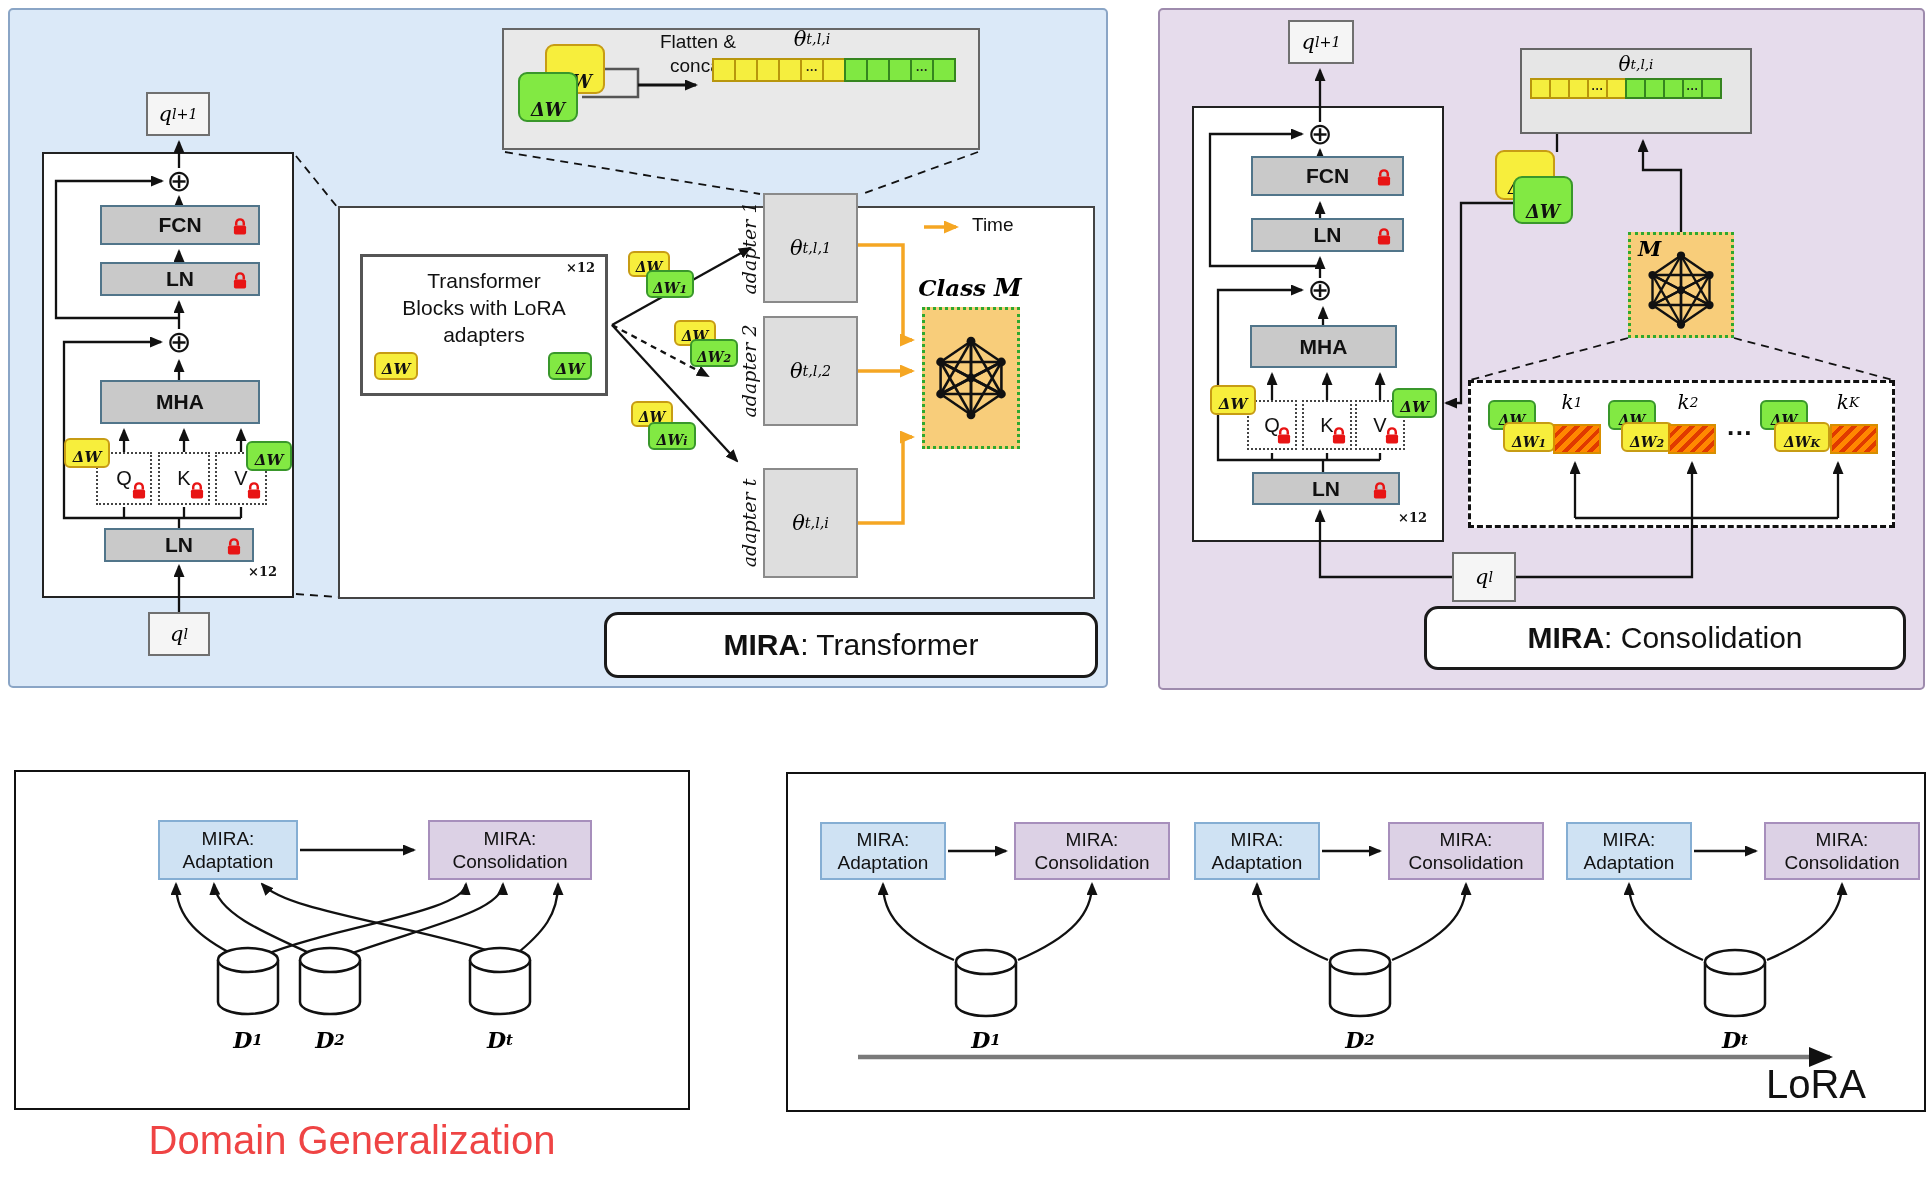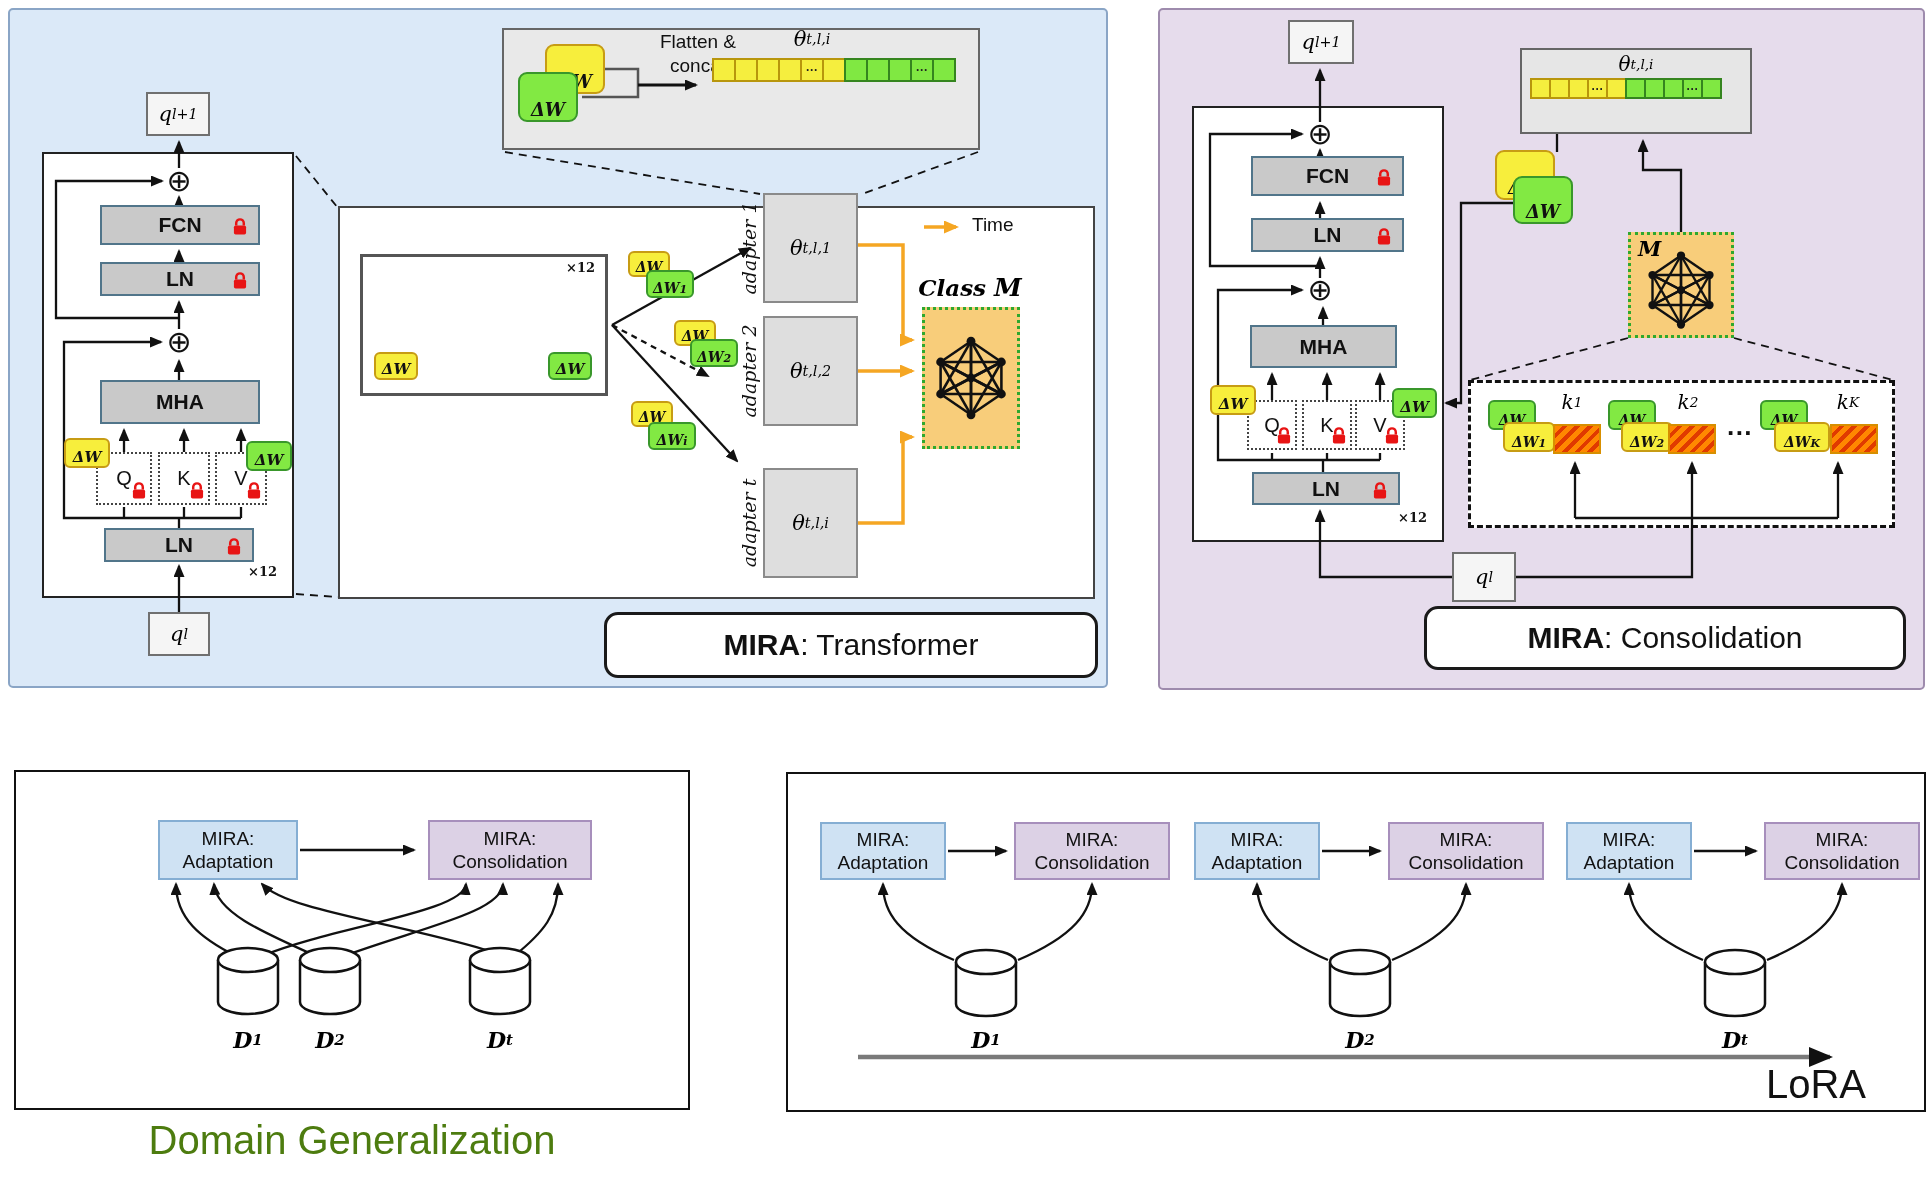--- a/index.html
+++ b/index.html
@@ -33,21 +33,21 @@
   .cell+.cell{margin-left:-2px;}
   .cell.y{background:#f5ee3e;border-color:#b8960c;}
   .cell.g{background:#80e842;border-color:#35851f;}
   .cellrow.small .cell{width:21px;height:21px;}
   .hatch{background:repeating-linear-gradient(135deg,#ff8800 0 5px,#e03a00 5px 9px);border:2px solid #d78f00;}
   .titlebox{background:#fff;border:3px solid #1a1a1a;border-radius:14px;display:flex;align-items:center;justify-content:center;font-size:30px;color:#111;}
   .titlebox b{font-weight:bold;}
   .mira-sm{display:flex;flex-direction:column;align-items:center;justify-content:center;font-size:19px;line-height:23px;color:#111;border:2px solid;}
   .mira-blue{background:#cfe2f3;border-color:#85aed3;}
   .mira-purple{background:#dcd1e5;border-color:#a78fbc;}
-  .caption{font-size:40px;text-align:center;color:#4d7c0f;}
+  .caption{font-size:40px;text-align:center;color:#ef4444;}
   .tbox-text{display:flex;flex-direction:column;align-items:center;justify-content:center;font-size:21px;line-height:27px;color:#111;text-align:center;}
   .centered{display:flex;align-items:center;justify-content:center;}
   svg.wires{position:absolute;left:0;top:0;pointer-events:none;}
 </style>
 </head>
 <body>
 
 <div id="stage">
 
   <div class="p panel pa" style="left:8px;top:8px;width:1100px;height:680px;"></div>
@@ -235,20 +235,25 @@
       <div class="cell y"></div>
       <div class="cell y">···</div>
       <div class="cell y"></div>
       <div class="cell g"></div>
       <div class="cell g"></div>
       <div class="cell g"></div>
       <div class="cell g">···</div>
       <div class="cell g"></div>
     </div>
 
+  <div class="p tbox-text" style="left:362px;top:264px;width:244px;height:86px;">
+    <span>Transformer</span>
+    <span>Blocks with LoRA</span>
+    <span>adapters</span>
+  </div>
   <div class="p x12" style="left:566px;top:260px;">×12</div>
   <div class="p chip y" style="left:374px;top:352px;width:44px;height:28px;">
     <span>ΔW</span>
   </div>
   <div class="p chip g" style="left:548px;top:352px;width:44px;height:28px;">
     <span>ΔW</span>
   </div>
 
   <div class="p chip y" style="left:628px;top:251px;width:42px;height:26px;font-size:14px;">
     <span>ΔW</span>

